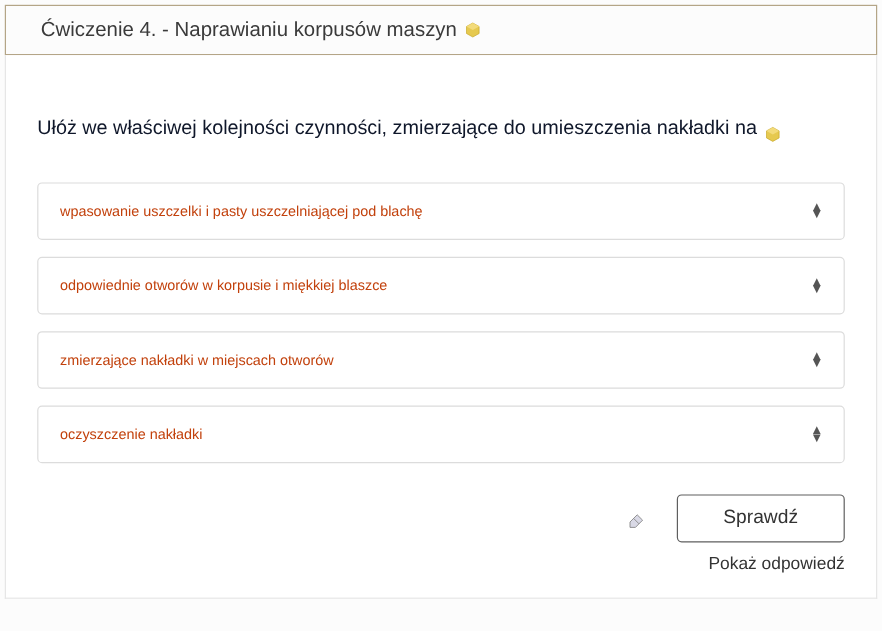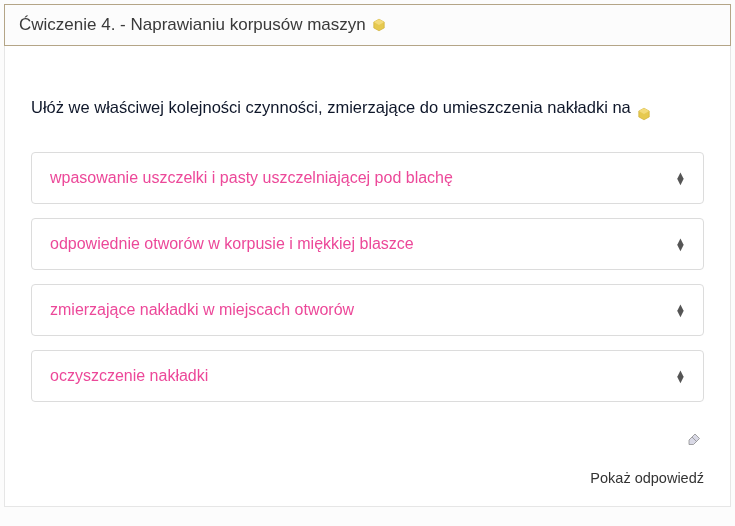--- a/index.html
+++ b/index.html
@@ -4,21 +4,21 @@
 <style>
   * { box-sizing: border-box; margin: 0; padding: 0; }
   body {
     font-family: Arial, Helvetica, sans-serif;
     background: #fcfcfc;
     padding: 4px;
     width: 735px;
   }
   .header {
     border: 1px solid #b4a587;
-    padding: 10px 14px;
+    padding: 10px 29px;
     display: flex;
     align-items: center;
     gap: 6px;
   }
   .header-text {
     color: #3a3a3a;
     font-size: 17px;
     font-weight: 400;
   }
   .hex-icon {
@@ -49,22 +49,22 @@
     border: 1px solid #dcdcdc;
     border-radius: 4px;
     padding: 16px 18px;
     margin-bottom: 14px;
     display: flex;
     align-items: center;
     justify-content: space-between;
     background: #fff;
   }
   .option-text {
-    color: #ec4899;
-    font-size: 16px;
+    color: #c2410c;
+    font-size: 12px;
   }
   .sort-handle {
     color: #555;
     font-size: 11px;
     line-height: 0.55;
     letter-spacing: -1px;
     user-select: none;
     display: flex;
     flex-direction: column;
     align-items: center;
@@ -85,21 +85,21 @@
     border: 1px solid #5f5f5f;
     background: #fff;
     color: #333;
     font-size: 16px;
     padding: 10px 38px;
     border-radius: 4px;
     cursor: pointer;
   }
   .show-answer {
     text-align: right;
-    margin-top: 24px;
+    margin-top: 10px;
     color: #333;
     font-size: 14.5px;
     cursor: pointer;
   }
 </style>
 </head>
 <body>
 
 <div class="header">
   <span class="header-text">Ćwiczenie 4. - Naprawianiu korpusów maszyn</span>
@@ -155,17 +155,18 @@
       </span>
   </div>
 
   <div class="footer">
     <span class="eraser-icon">
       <svg viewBox="0 0 24 24" width="18" height="18">
         <path d="M4 16 L12 8 L18 14 L10 22 L4 22 Z" fill="#d9d9e6" stroke="#888" stroke-width="1"></path>
         <path d="M8 12 L14 18" stroke="#888" stroke-width="1"></path>
       </svg>
     </span>
+    <button class="check-button">Sprawdź</button>
   </div>
 
   <div class="show-answer">Pokaż odpowiedź</div>
 
 </div>
 
 </body></html>

